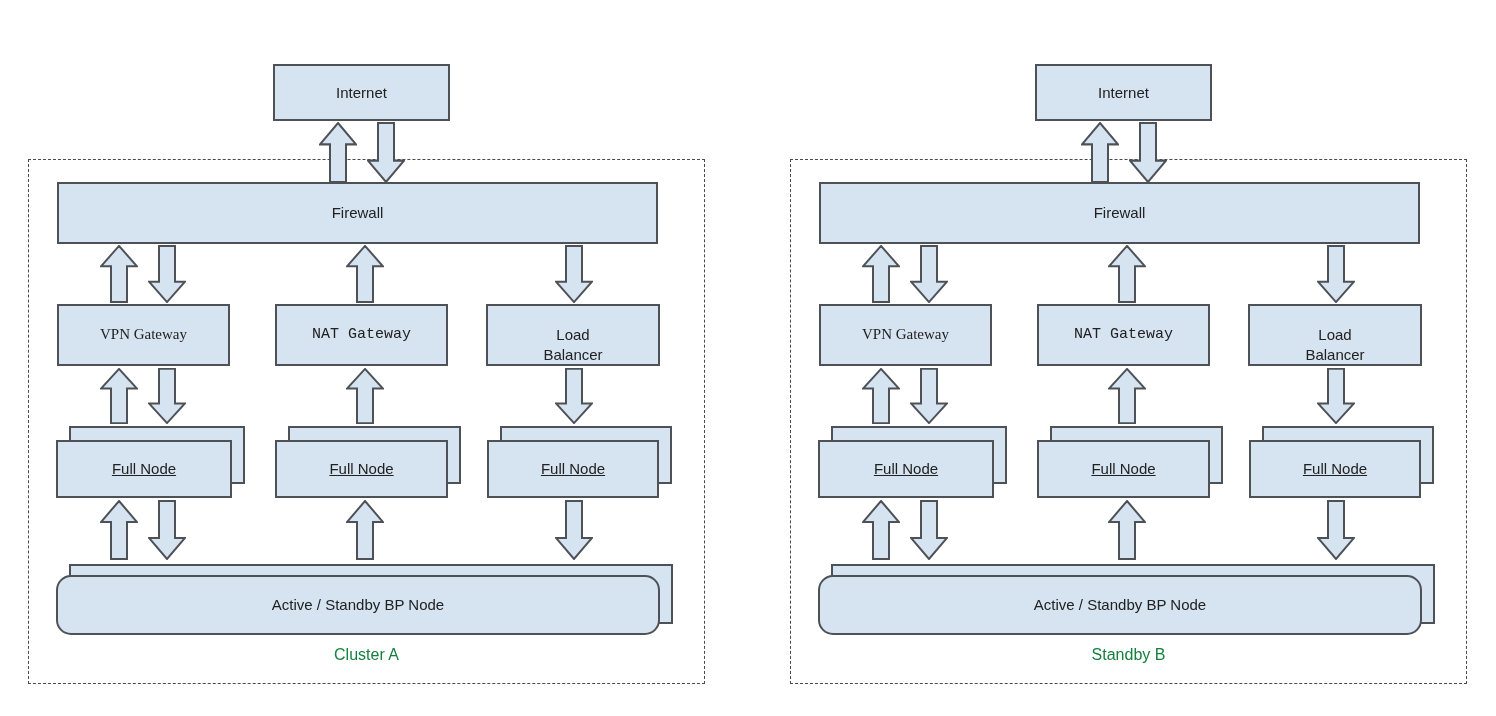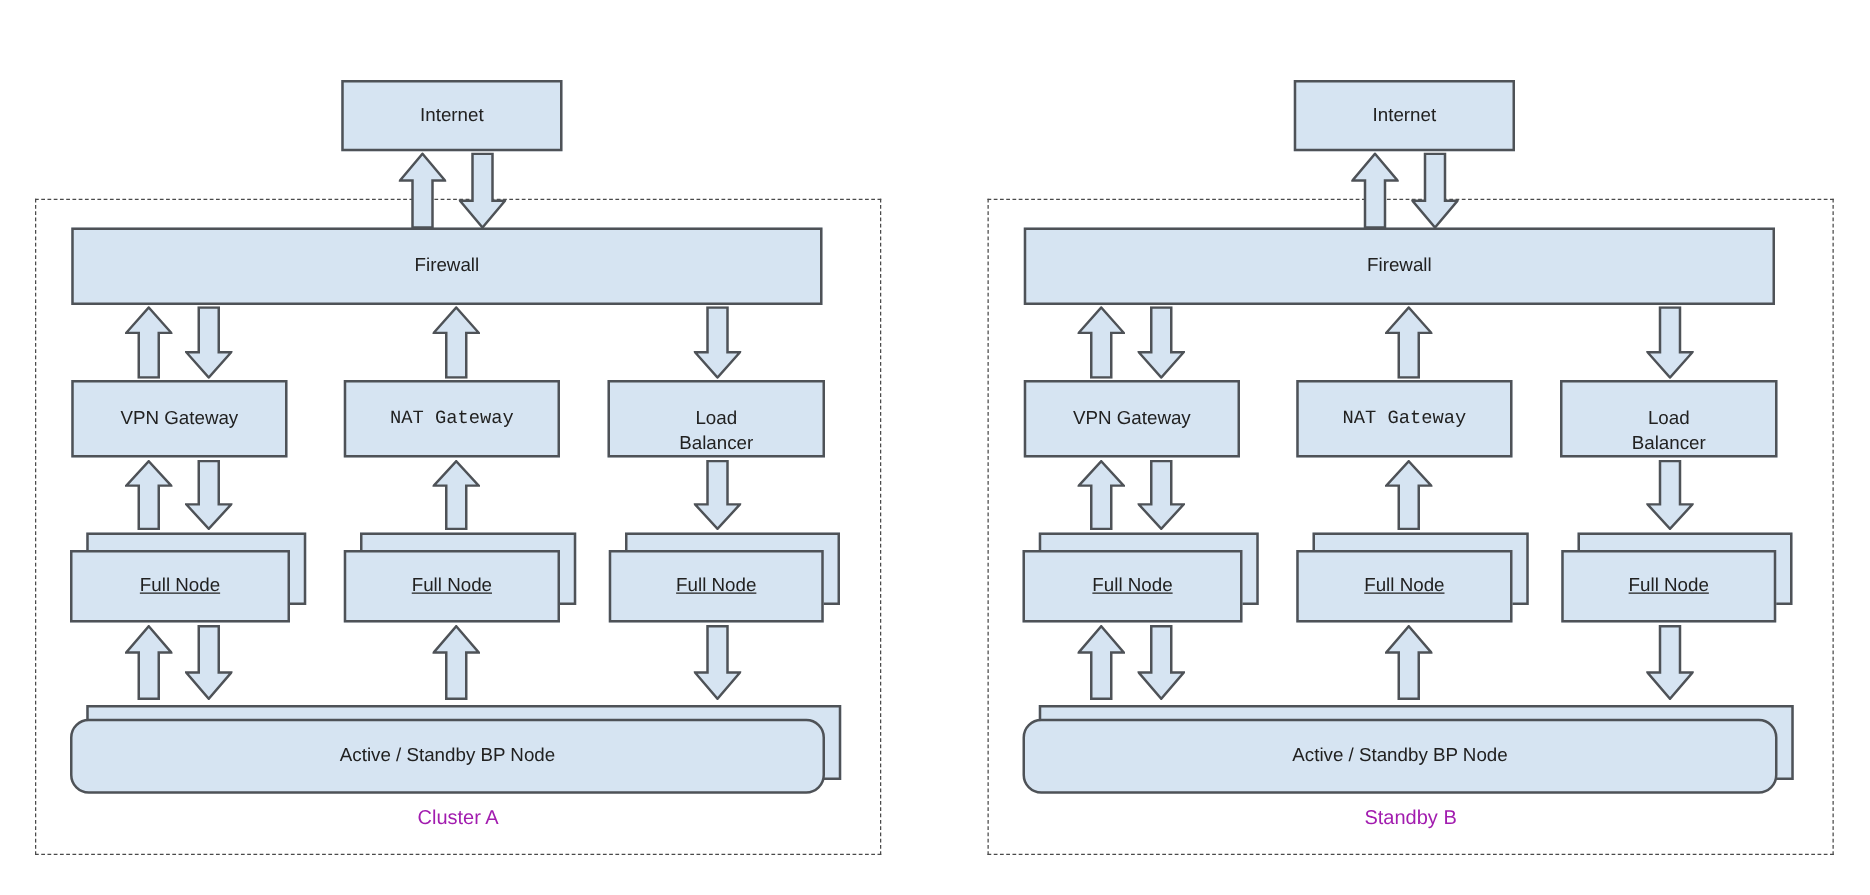--- a/index.html
+++ b/index.html
@@ -14,34 +14,34 @@
     display:flex;align-items:center;justify-content:center;
     font-size:15px;color:#212121;text-align:center;line-height:1.3;
   }
   .boundary{
     position:absolute;box-sizing:border-box;
     border:1px dashed #4a4a4a;background:transparent;
   }
   .internet{left:273px;top:48px;width:177px;height:57px;}
   .firewall{left:57px;top:166px;width:601px;height:62px;}
   .gw{top:288px;height:62px;}
-  .gw-vpn{left:57px;width:173px;}
+  .gw-vpn{left:57px;width:173px;font-family:Liberation Serif, serif;}
   .gw-nat{left:275px;width:173px;font-family:Liberation Mono, monospace;}
   .gw-lb{left:486px;width:174px;align-items:flex-end;}
   .wrap2{display:inline-block;max-width:92px;}
   .stack-back{z-index:1;}
   .stack-front{z-index:2;}
   .fn{width:176px;height:58px;text-decoration:underline;}
   .fn-back{top:410px;}
   .fn-front{top:424px;}
   .bp-back{left:69px;top:548px;width:604px;height:60px;}
   .bp-front{left:56px;top:559px;width:604px;height:60px;border-radius:15px;}
   .cluster-label{
     position:absolute;left:28px;top:630px;width:677px;
-    text-align:center;font-size:16px;color:#a21caf;
+    text-align:center;font-size:16px;color:#15803d;
   }
   .ar{position:absolute;display:block;z-index:3;}
   .ar polygon{fill:#d6e4f2;stroke:#4e5257;stroke-width:2;stroke-linejoin:miter;}
 </style>
 </head>
 <body>
 
 <div id="canvas">
 
   <div class="cluster" style="left:0px">

